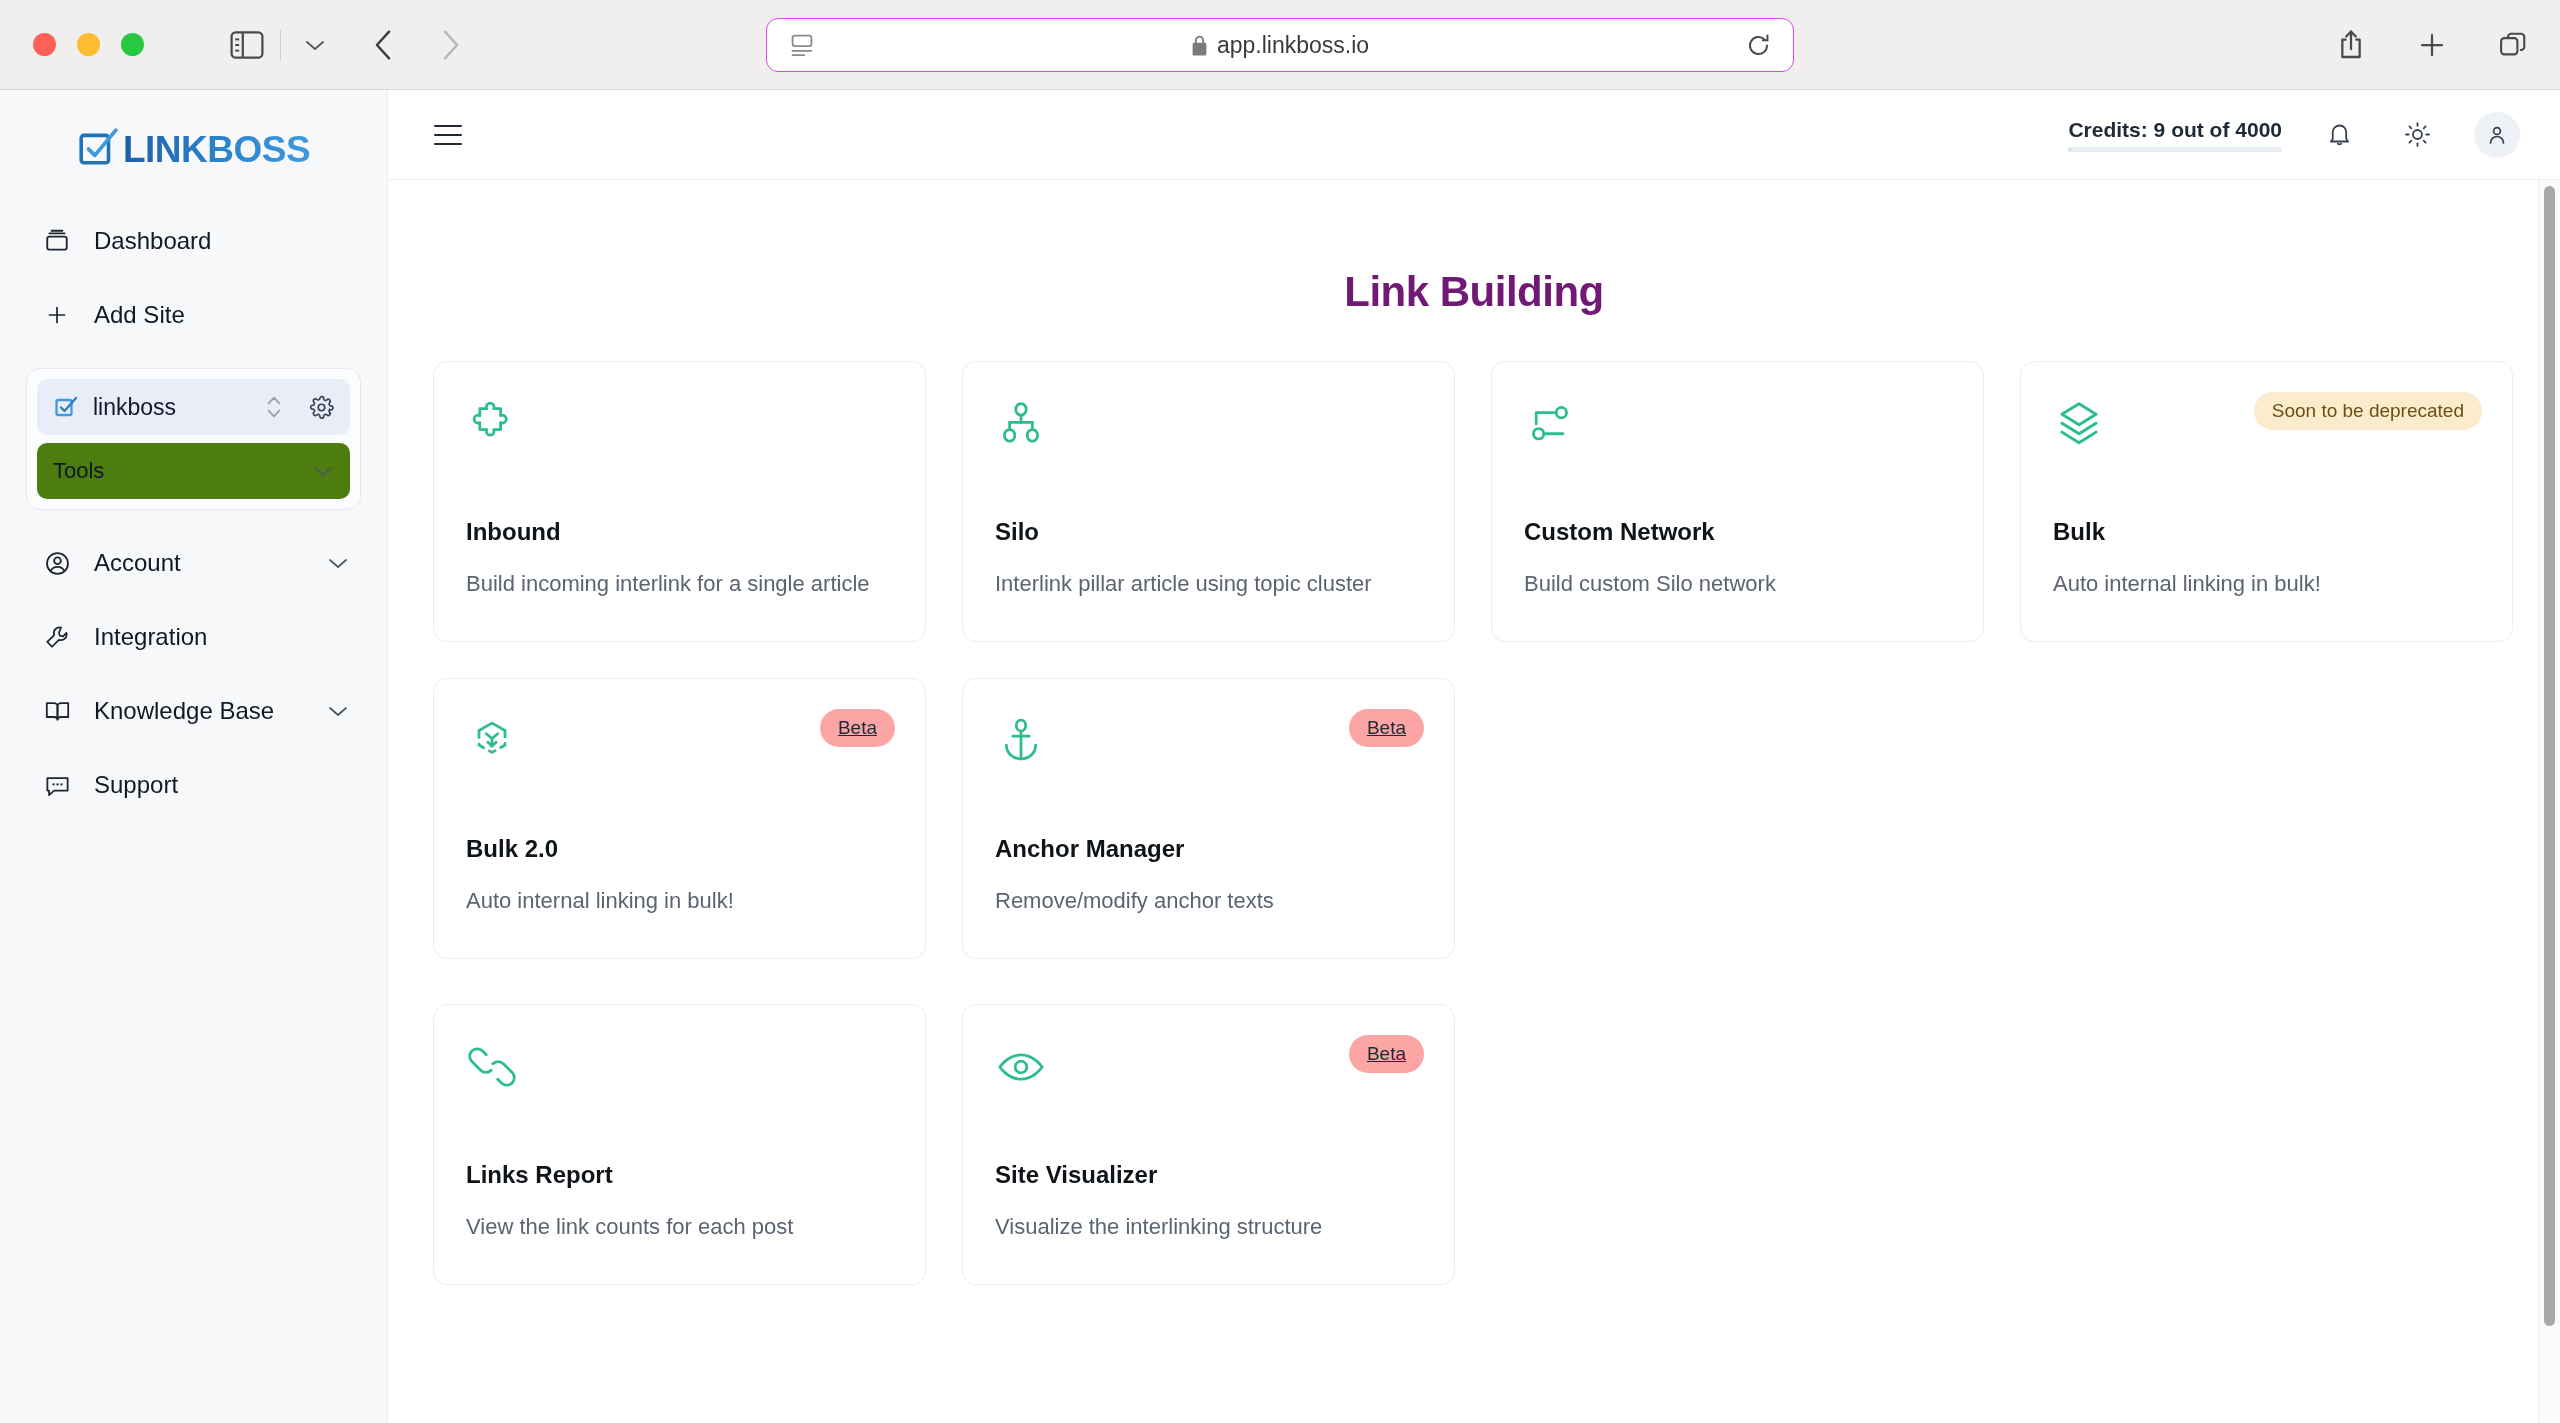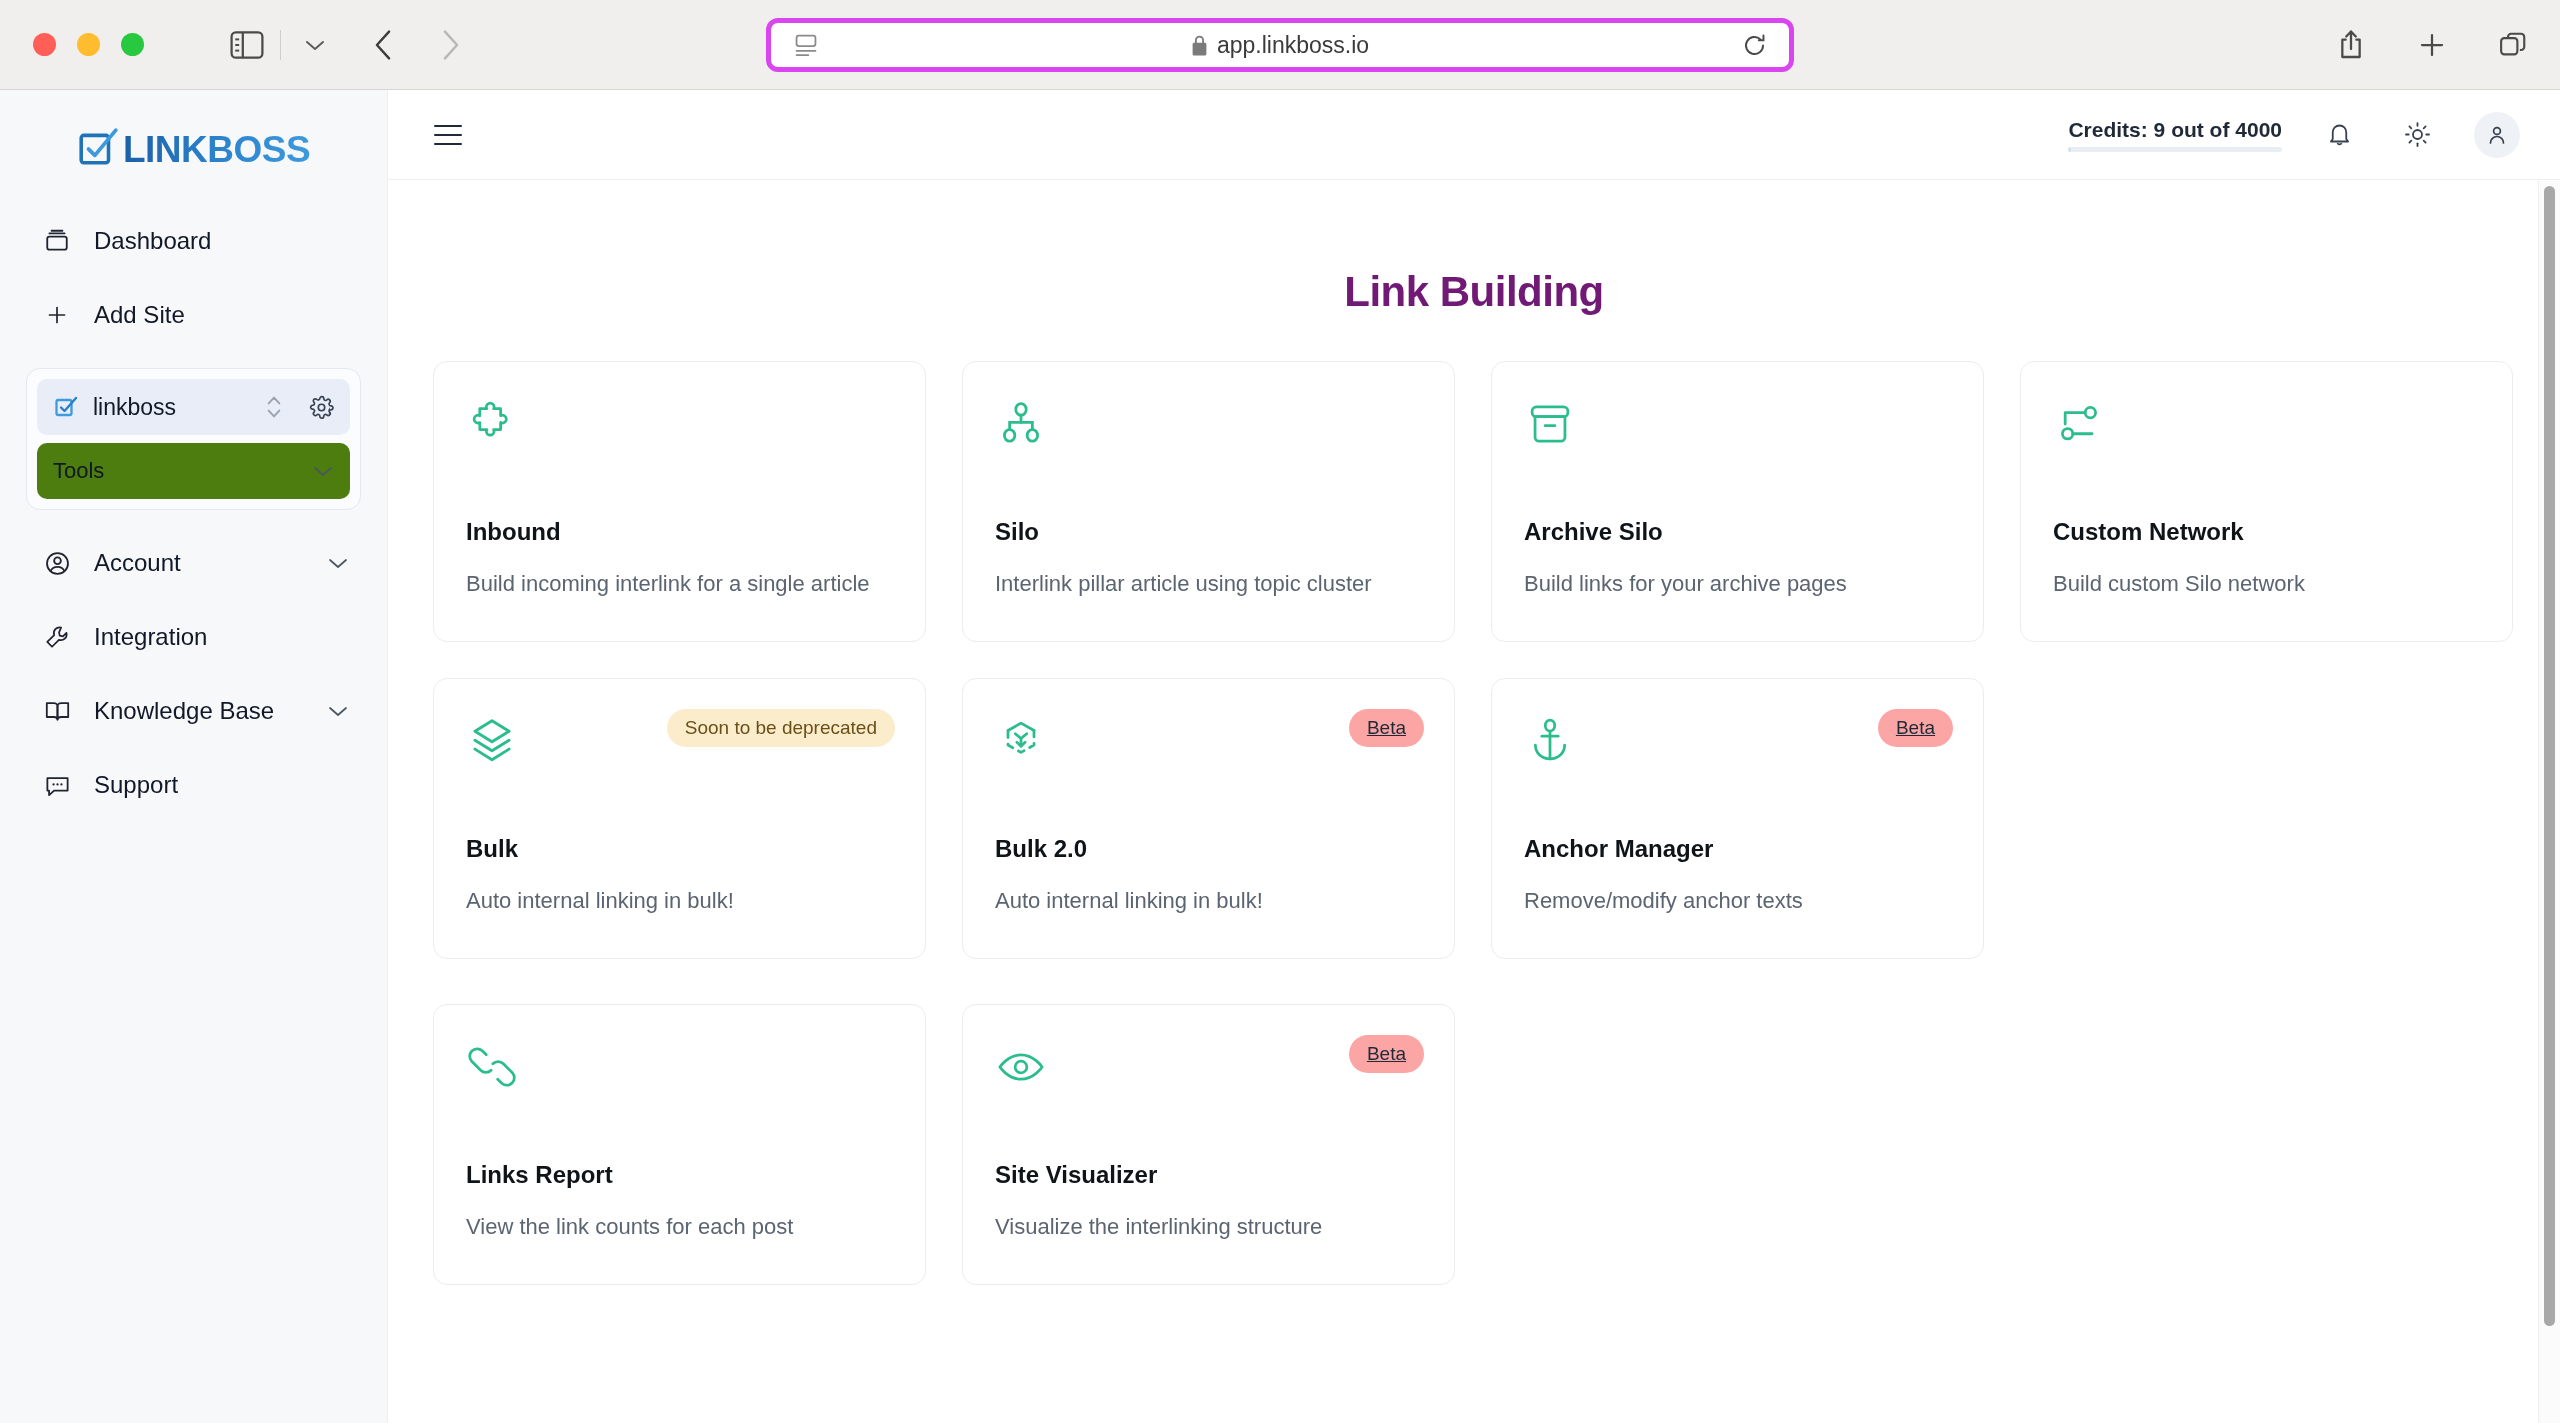--- a/index.html
+++ b/index.html
@@ -31,21 +31,21 @@
   .sidebar-toggle { margin-left: 80px; width: 46px; height: 40px; }
   .chev-small { margin-left: 16px; width: 36px; height: 36px; color: #5a5a5a; }
   .chrome-divider { width: 1px; height: 30px; background: #d0cecb; margin-left: 10px; }
   .nav-back { margin-left: 28px; width: 44px; height: 44px; color: #3c3c3c;}
   .nav-fwd { margin-left: 24px; width: 44px; height: 44px; color: #b9b7b4; }
 
   .url-bar {
     position: absolute; left: 766px; top: 18px;
     width: 1028px; height: 54px;
     background: #ffffff;
-    border: 5px solid #d946ef;
+    border: 1px solid #d946ef;
     border-radius: 12px;
     display: flex; align-items: center;
   }
   .url-reader-icon { margin-left: 22px; color: #8a8a8a; display:flex; }
   .url-text-wrap {
     position: absolute; left: 0; right: 0;
     display: flex; align-items: center; justify-content: center; gap: 9px;
   }
   .url-lock { color: #7b7b7b; display:flex; }
   .url-text { font-size: 23px; color: #3b3b3b; }
@@ -473,31 +473,20 @@
             <ellipse cx="9" cy="23" rx="3.2" ry="3.6"></ellipse>
             <ellipse cx="23" cy="23" rx="3.2" ry="3.6"></ellipse>
             <line x1="16" y1="10.6" x2="16" y2="15"></line>
             <path d="M9 19.4V15h14v4.4"></path>
           </svg>
         </div>
         <div class="card-title">Silo</div>
         <div class="card-desc">Interlink pillar article using topic cluster</div>
       </div>
 
-      <div class="card">
-        <div class="card-icon">
-          <svg width="52" height="52" viewBox="0 0 32 32" fill="none" stroke="currentColor" stroke-width="1.7" stroke-linejoin="round" stroke-linecap="round">
-            <rect x="5" y="5.5" width="22" height="6" rx="2.6"></rect>
-            <path d="M6.8 11.5h18.4v12.6a2.4 2.4 0 0 1-2.4 2.4H9.2a2.4 2.4 0 0 1-2.4-2.4z"></path>
-            <line x1="13" y1="17" x2="19" y2="17"></line>
-          </svg>
-        </div>
-        <div class="card-title">Archive Silo</div>
-        <div class="card-desc">Build links for your archive pages</div>
-      </div>
 
       <div class="card">
         <div class="card-icon">
           <svg width="52" height="52" viewBox="0 0 32 32" fill="none" stroke="currentColor" stroke-width="1.7" stroke-linecap="round" stroke-linejoin="round">
             <circle cx="23" cy="9" r="3.2"></circle>
             <circle cx="9" cy="22" r="3.2"></circle>
             <path d="M19.8 9H7.5v7"></path>
             <line x1="12.2" y1="22" x2="24" y2="22"></line>
           </svg>
         </div>

